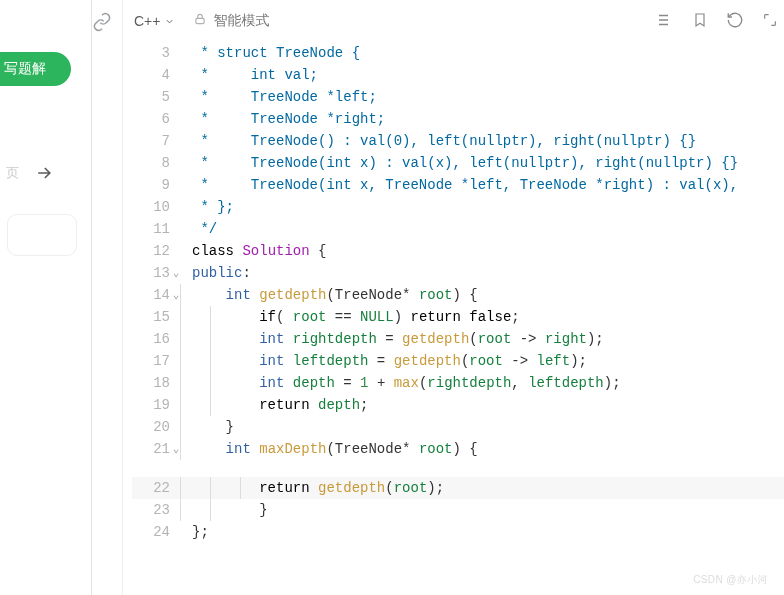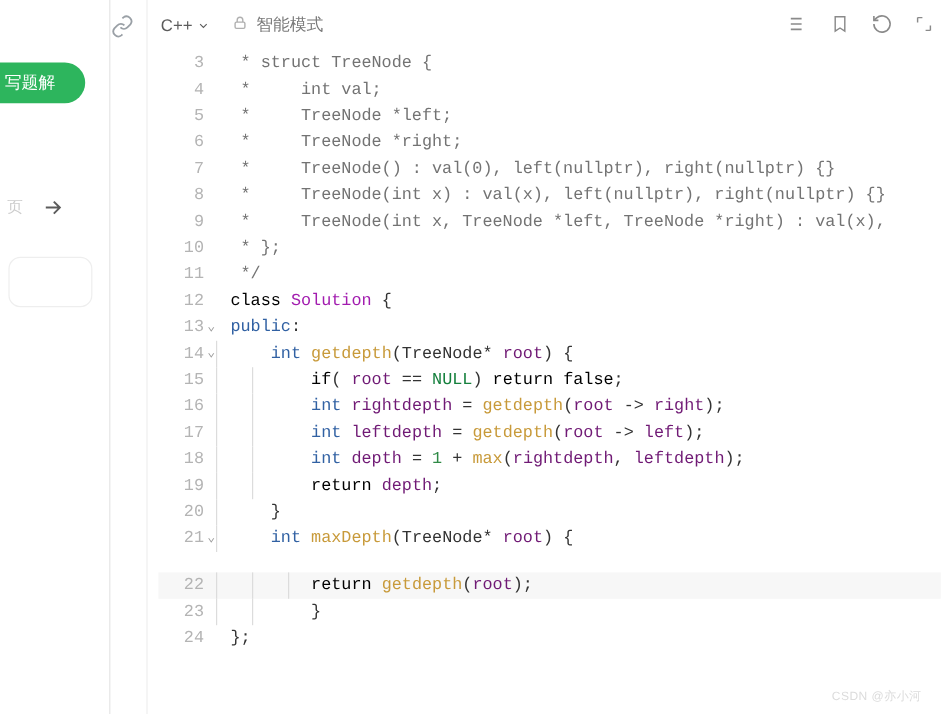--- a/index.html
+++ b/index.html
@@ -154,30 +154,30 @@
     }
     .guide {
       position: absolute;
       border-left: 1px solid #dcdcdc;
       top: 0; bottom: 0;
     }
     .code { position: relative; padding-left: 12px; flex: 1; }
     .code .g1 { left: 0; }
     .code .g2 { left: 30px; }
     .code .g3 { left: 60px; }
-    .c-comment { color: #737373; }
+    .c-comment { color: #0369a1; }
     .c-keyword { color: #000000; }
     .c-type { color: #3161a3; }
     .c-classname { color: #a21caf; }
     .c-section { color: #3161a3; }
     .c-func { color: #c89a3a; }
     .c-call { color: #c89a3a; }
     .c-const { color: #15803d; }
     .c-num { color: #2f8a46; }
-    .c-ident { color: #701a75; }
+    .c-ident { color: #15803d; }
     .c-punct { color: #333; }
     .current-line { background: #f7f7f7; margin-top: 17px; }
     .watermark {
       position: absolute;
       right: 16px;
       bottom: 8px;
       color: #dcdcdc;
       font-size: 10px;
       letter-spacing: 0.4px;
       font-weight: 400;

